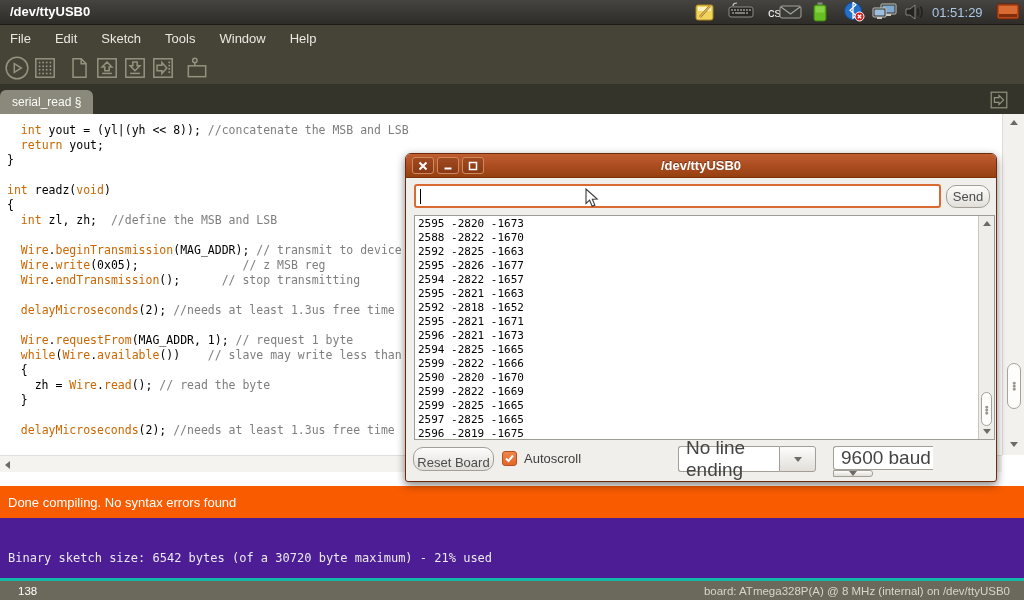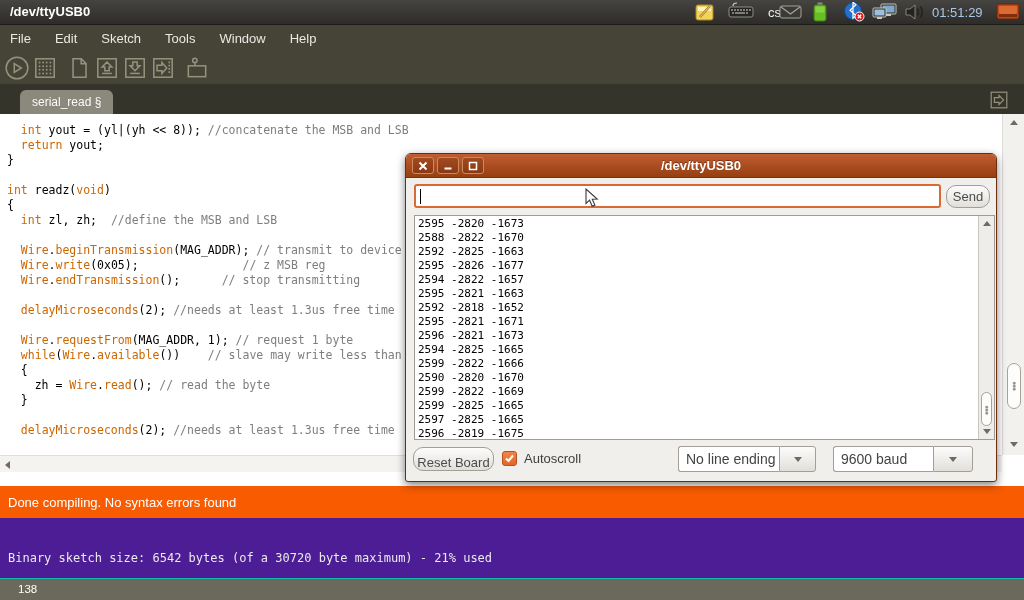--- a/index.html
+++ b/index.html
@@ -19,21 +19,21 @@
   .menu-item{color:#e9e8e1;font-size:13px;cursor:default;}
 
   
   #toolbar{left:0;top:51px;width:1024px;height:33px;background:#454437;display:flex;align-items:center;padding-left:3px;box-sizing:border-box;}
   .tool-btn{width:27px;height:27px;display:flex;align-items:center;justify-content:center;margin-right:1px;}
   .tool-btn.gap{margin-left:6px;}
   .tool-btn svg{stroke:#94937e;fill:none;stroke-width:1.4;}
 
   
   #tabbar{left:0;top:84px;width:1024px;height:30px;background:#35342a;}
-  #tab-active{position:absolute;left:20px;bottom:0;height:24px;background:#8b897c;color:#fcfcf9;font-size:12px;
+  #tab-active{position:absolute;left:0;bottom:0;height:24px;background:#8b897c;color:#fcfcf9;font-size:12px;
     padding:0 12px;border-radius:6px 6px 0 0;display:flex;align-items:center;}
   #tab-menu-btn{position:absolute;right:14px;top:5px;width:22px;height:22px;display:flex;align-items:center;justify-content:center;}
   #tab-menu-btn svg{stroke:#94937e;fill:none;stroke-width:1.3;}
 
   
   #editor{left:0;top:114px;width:1024px;height:372px;background:#fff;}
   #code{left:7px;top:9px;font-family:"DejaVu Sans Mono",monospace;font-size:11.5px;line-height:15px;color:#000;white-space:pre;}
   .code-line{height:15px;}
   .kw{color:#cc6600;font-weight:normal;}
   .kw2{color:#cc6600;}
@@ -51,21 +51,21 @@
 
   
   #status-orange{left:0;top:486px;width:1024px;height:32px;background:#f85b00;display:flex;align-items:center;padding-left:8px;box-sizing:border-box;}
   #status-orange span{color:#fff;font-size:13px;}
 
   
   #console{left:0;top:518px;width:1024px;height:60px;background:#4c1d95;}
   #console-text{position:absolute;left:8px;top:33px;color:#eaeaea;font-family:"DejaVu Sans Mono",monospace;font-size:12px;white-space:pre;}
 
   
-  #footer{left:0;top:578px;width:1024px;height:22px;background:#6a695b;border-top:1px solid #14b8a6;box-sizing:border-box;}
+  #footer{left:0;top:578px;width:1024px;height:22px;background:#6a695b;border-top:3px solid #14b8a6;box-sizing:border-box;}
   #footer-line{position:absolute;left:18px;top:4px;color:#fff;font-size:11.5px;}
   #footer-board{position:absolute;right:14px;top:4px;color:#d7d6ca;font-size:11.5px;}
 
   
   #serial-window{left:405px;top:153px;width:592px;height:329px;background:#f1efeb;border:1px solid #6e2c0e;
     border-radius:6px 6px 3px 3px;box-shadow:0 3px 9px rgba(0,0,0,.5);box-sizing:border-box;}
   #sw-titlebar{position:absolute;left:0;top:0;width:100%;height:24px;border-radius:5px 5px 0 0;
     background:linear-gradient(#c05d31,#a84a1e 60%,#95400f);border-bottom:1px solid #7c3208;box-sizing:border-box;}
   #sw-title{position:absolute;left:0;top:0;width:100%;height:24px;text-align:center;line-height:24px;
     color:#fff;font-weight:bold;font-size:13px;text-shadow:0 -1px 0 rgba(0,0,0,.35);}
@@ -79,27 +79,27 @@
   #sw-send{position:absolute;left:540px;top:31px;width:44px;height:23px;}
   #sw-textwrap{position:absolute;left:8px;top:61px;width:581px;height:225px;background:#fff;border:1px solid #9f9c95;box-sizing:border-box;}
   #sw-data{position:absolute;left:3px;top:1px;font-family:"DejaVu Sans Mono",monospace;font-size:11px;line-height:14px;color:#000;white-space:pre;}
   #sw-scroll{position:absolute;right:0;top:0;width:16px;height:100%;background:#efedea;border-left:1px solid #c9c6c0;box-sizing:border-box;}
   #sw-reset{position:absolute;left:7px;top:293px;width:81px;height:24px;align-items:flex-end;}
   #sw-checkbox{position:absolute;left:96px;top:297px;width:15px;height:15px;border-radius:3px;border:1px solid #b5511f;
     background:linear-gradient(#f08548,#e4662c);box-sizing:border-box;display:flex;align-items:center;justify-content:center;}
   #sw-autoscroll-label{position:absolute;left:118px;top:297px;font-size:13px;color:#3d3d3d;}
   .combo{position:absolute;top:292px;height:26px;display:flex;}
   .combo-field{background:#fff;border:1px solid #a39e96;border-right:none;border-radius:3px 0 0 3px;
-    color:#444;font-size:14px;display:flex;align-items:center;padding-left:7px;box-sizing:border-box;}
+    color:#444;font-size:19px;display:flex;align-items:center;padding-left:7px;box-sizing:border-box;}
   .combo-btn{background:linear-gradient(#fcfcfb,#e2dfda);border:1px solid #a39e96;border-radius:0 3px 3px 0;
     display:flex;align-items:center;justify-content:center;box-sizing:border-box;}
   #combo-ending{left:272px;}
   #combo-ending .combo-field{width:101px;}
   #combo-ending .combo-btn{width:37px;}
-  #combo-baud{left:427px;}
+  #combo-baud{left:427px;flex-direction:column;}
   #combo-baud .combo-field{width:100px;}
   #combo-baud .combo-btn{width:40px;}
 
   
   #cursor{left:585px;top:188px;width:14px;height:20px;z-index:50;}
 </style>
 </head>
 <body>
 
 <div id="screen">
@@ -303,20 +303,21 @@
   <div id="status-orange" class="abs">
     <span>Done compiling. No syntax errors found</span>
   </div>
 
   <div id="console" class="abs">
     <div id="console-text">Binary sketch size: 6542 bytes (of a 30720 byte maximum) - 21% used</div>
   </div>
 
   <div id="footer" class="abs">
     <span id="footer-line">138</span>
+    <span id="footer-board">board: ATmega328P(A) @ 8 MHz (internal) on /dev/ttyUSB0</span>
   </div>
 
   <div id="serial-window" class="abs">
     <div id="sw-titlebar">
       <div id="sw-title">/dev/ttyUSB0</div>
       <div class="wm-btn" style="left:6px;">
         <svg width="10" height="10" viewBox="0 0 10 10">
             <path d="M1.5 1.5 L8.5 8.5 M8.5 1.5 L1.5 8.5"></path>
           </svg>
       </div>

